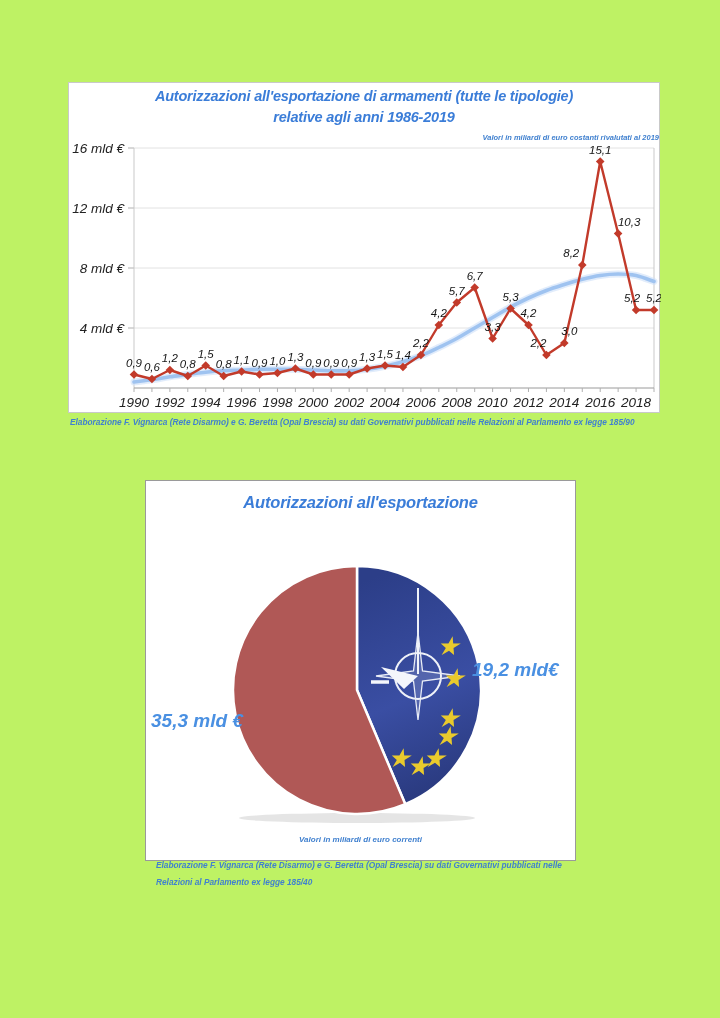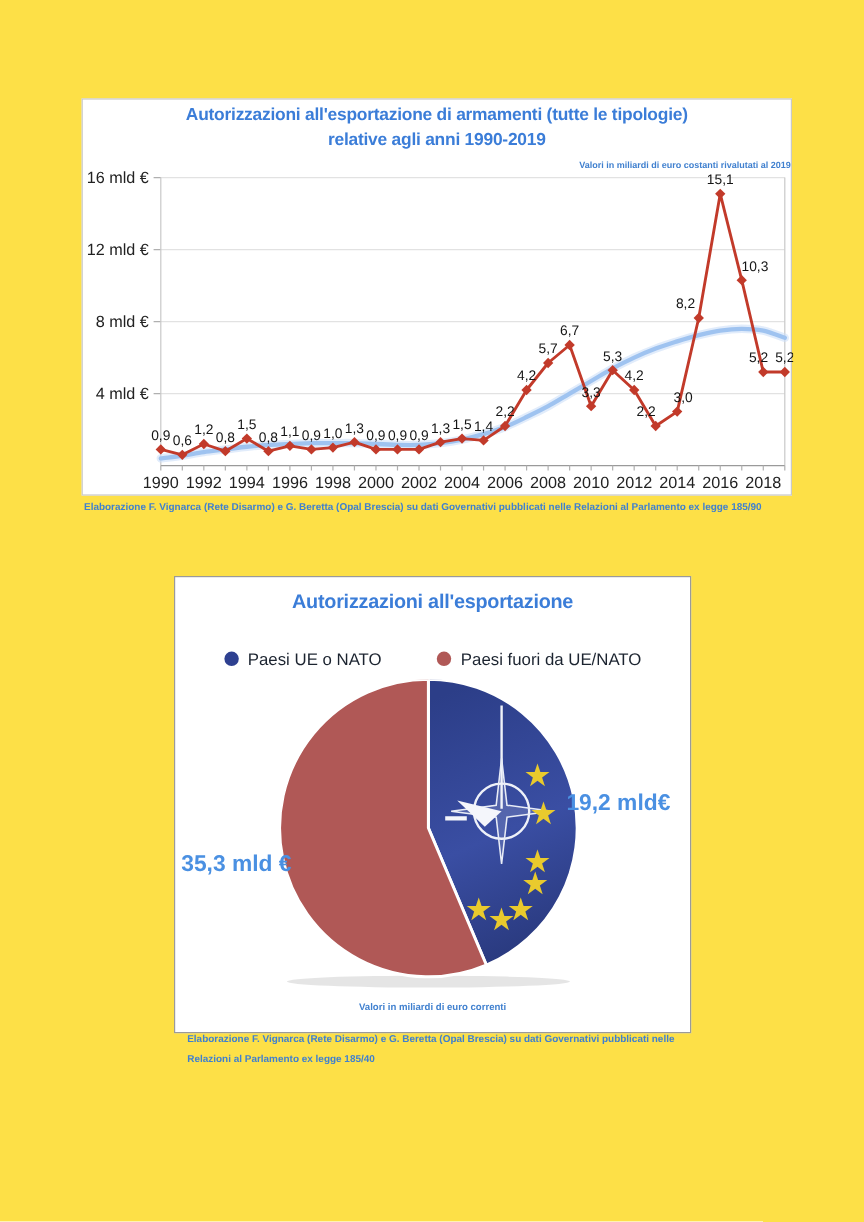--- a/index.html
+++ b/index.html
@@ -1,17 +1,17 @@
 <!DOCTYPE html>
 <html><head>
 <meta charset="utf-8">
 <style>
   html,body{margin:0;padding:0;background:#fff;}
-  .page{position:relative;width:720px;height:1018px;background:#fde047;overflow:hidden;
-        font-family:"Liberation Sans",sans-serif;}
+  .page{position:relative;width:720px;height:1018px;background:#bef264;overflow:hidden;
+        font-family:"Liberation Sans",sans-serif;font-style:italic;}
   
   .lc-panel{position:absolute;left:68px;top:82px;width:592px;height:331px;
             border:1px solid #c9c9c9;background:#fff;box-sizing:border-box;}
   .lc-title{position:absolute;left:0;width:100%;text-align:center;
             font-size:14.5px;font-weight:bold;color:#3b7dd8;letter-spacing:-0.2px;}
   .lc-title.l1{top:5px;}
   .lc-title.l2{top:26px;}
   .lc-subtitle{position:absolute;left:0;top:50px;width:100%;text-align:right;
                font-size:7.5px;font-weight:bold;color:#4080cf;}
   .lc-svg{position:absolute;left:0;top:58px;}
@@ -38,21 +38,21 @@
   .pc-source{position:absolute;left:10px;top:376px;width:412px;
              font-size:8.3px;font-weight:bold;color:#4080cf;line-height:2;}
 </style>
 </head>
 <body>
 
 <div class="page">
 
   <section class="lc-panel">
     <div class="lc-title l1">Autorizzazioni all'esportazione di armamenti (tutte le tipologie)</div>
-    <div class="lc-title l2">relative agli anni 1990-2019</div>
+    <div class="lc-title l2">relative agli anni 1986-2019</div>
     <div class="lc-subtitle">Valori in miliardi di euro costanti rivalutati al 2019</div>
     <svg id="line-svg" class="lc-svg" width="592" height="273" viewBox="0 0 592 273">
         <g>
           <line x1="65" y1="7" x2="585" y2="7" stroke="#e2e2e2" stroke-width="1"></line>
           <line x1="59" y1="7" x2="65" y2="7" stroke="#b0b0b0" stroke-width="1"></line>
           <line x1="65" y1="67" x2="585" y2="67" stroke="#e2e2e2" stroke-width="1"></line>
           <line x1="59" y1="67" x2="65" y2="67" stroke="#b0b0b0" stroke-width="1"></line>
           <line x1="65" y1="127" x2="585" y2="127" stroke="#e2e2e2" stroke-width="1"></line>
           <line x1="59" y1="127" x2="65" y2="127" stroke="#b0b0b0" stroke-width="1"></line>
           <line x1="65" y1="187" x2="585" y2="187" stroke="#e2e2e2" stroke-width="1"></line>
@@ -185,30 +185,20 @@
           <text x="563.0689655172414" y="161" text-anchor="middle" font-size="11.5" fill="#151515">5,2</text>
           <text x="585" y="161" text-anchor="middle" font-size="11.5" fill="#151515">5,2</text>
         </g>
       </svg>
   </section>
   <div class="lc-source">Elaborazione F. Vignarca (Rete Disarmo) e G. Beretta (Opal Brescia) su dati Governativi pubblicati nelle Relazioni al Parlamento ex legge 185/90</div>
 
   <section class="pc-panel">
     <div class="pc-title l1">Autorizzazioni all'esportazione</div>
 
-    <div class="pc-legend">
-      <span class="legend-item">
-        <span class="dot" id="dot-blue" style="background: rgb(46, 64, 144);"></span>
-        <span>Paesi UE o NATO</span>
-      </span>
-      <span class="legend-item">
-        <span class="dot" id="dot-red" style="background: rgb(176, 88, 86);"></span>
-        <span>Paesi fuori da UE/NATO</span>
-      </span>
-    </div>
 
     <svg id="pie-svg" class="pie-svg" width="431" height="262" viewBox="0 0 431 262">
         <defs>
           <linearGradient id="blueGrad" gradientUnits="userSpaceOnUse" x1="230" y1="10" x2="330" y2="240">
             <stop offset="0%" stop-color="#2c3e88"></stop>
             <stop offset="50%" stop-color="#3a4ea3"></stop>
             <stop offset="100%" stop-color="#253474"></stop>
           </linearGradient>
           <clipPath id="blueClip">
             <path d="M211,124 L211.0,0.0 A124,124 0 0 1 259.3,238.2 Z"></path>

